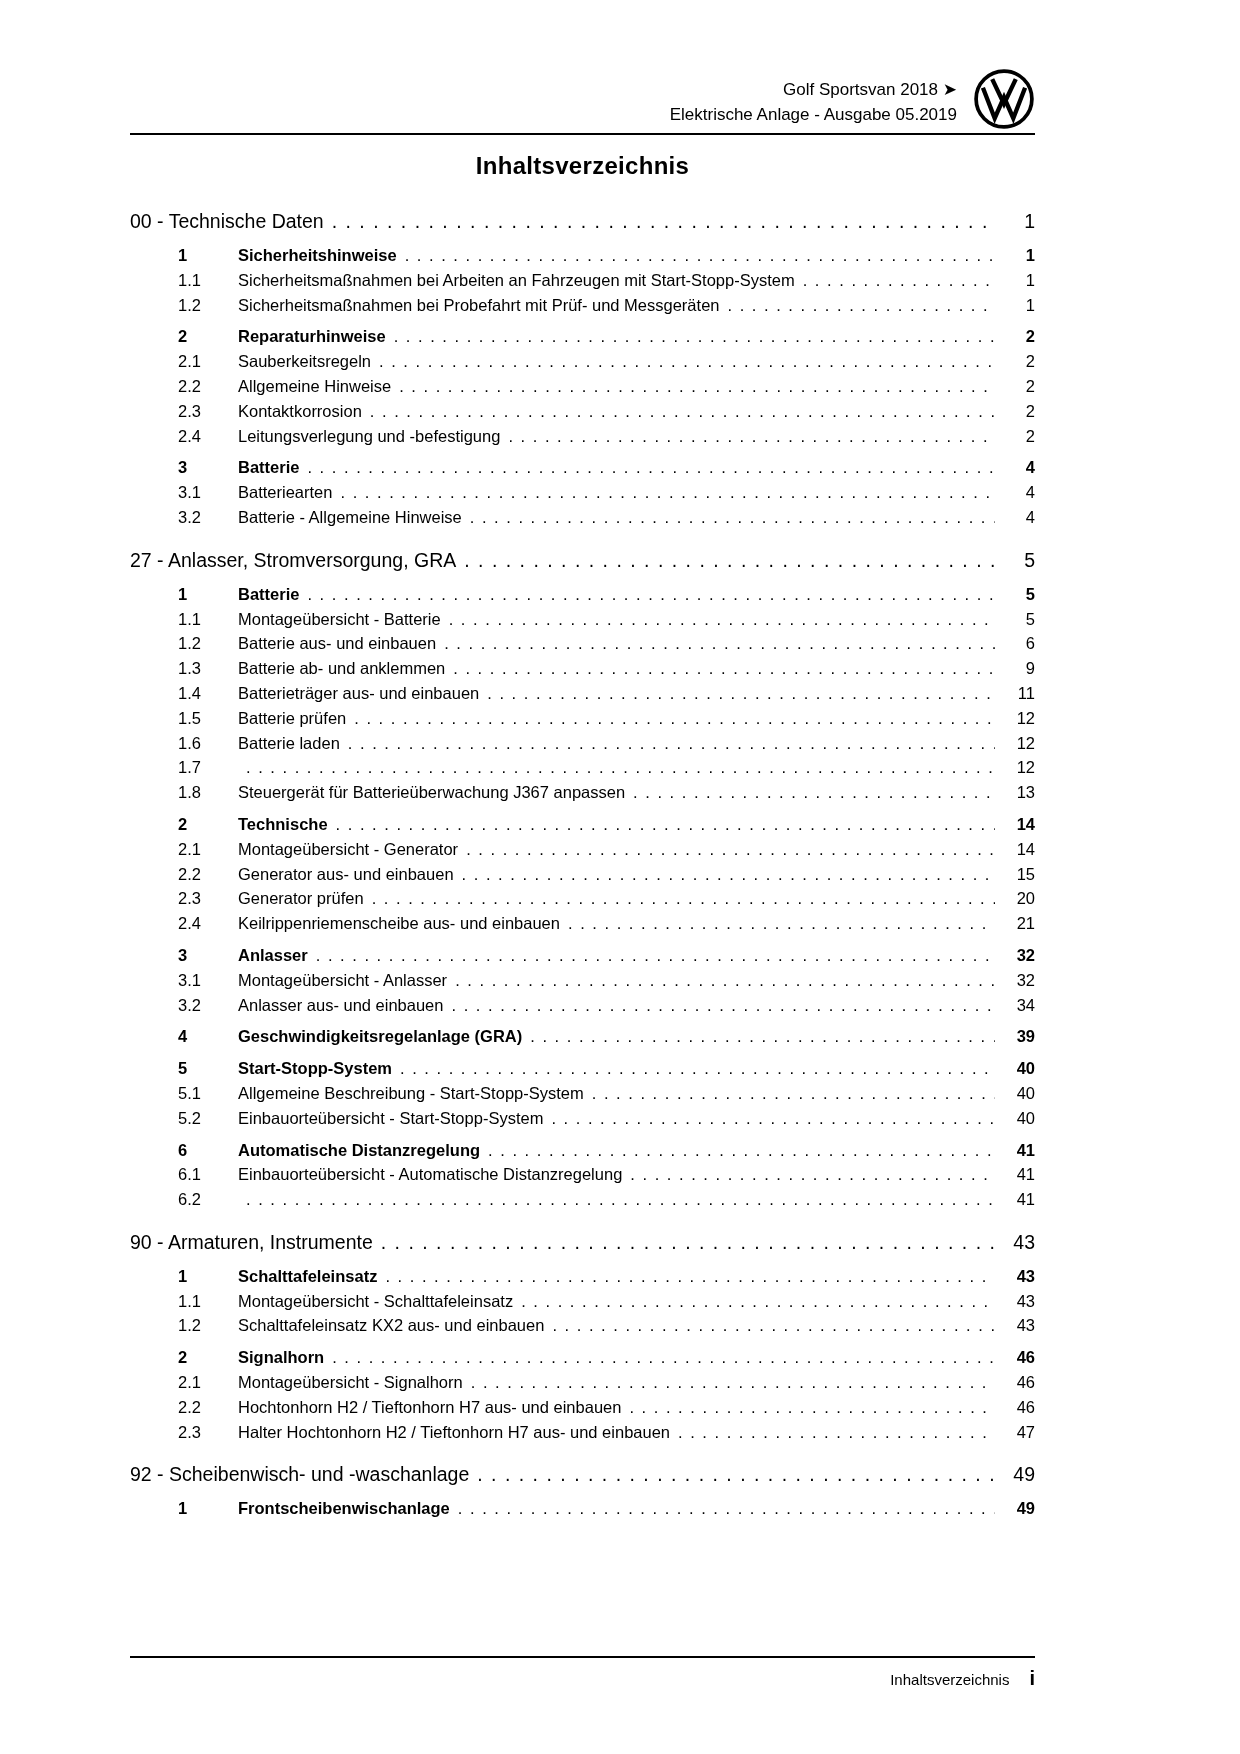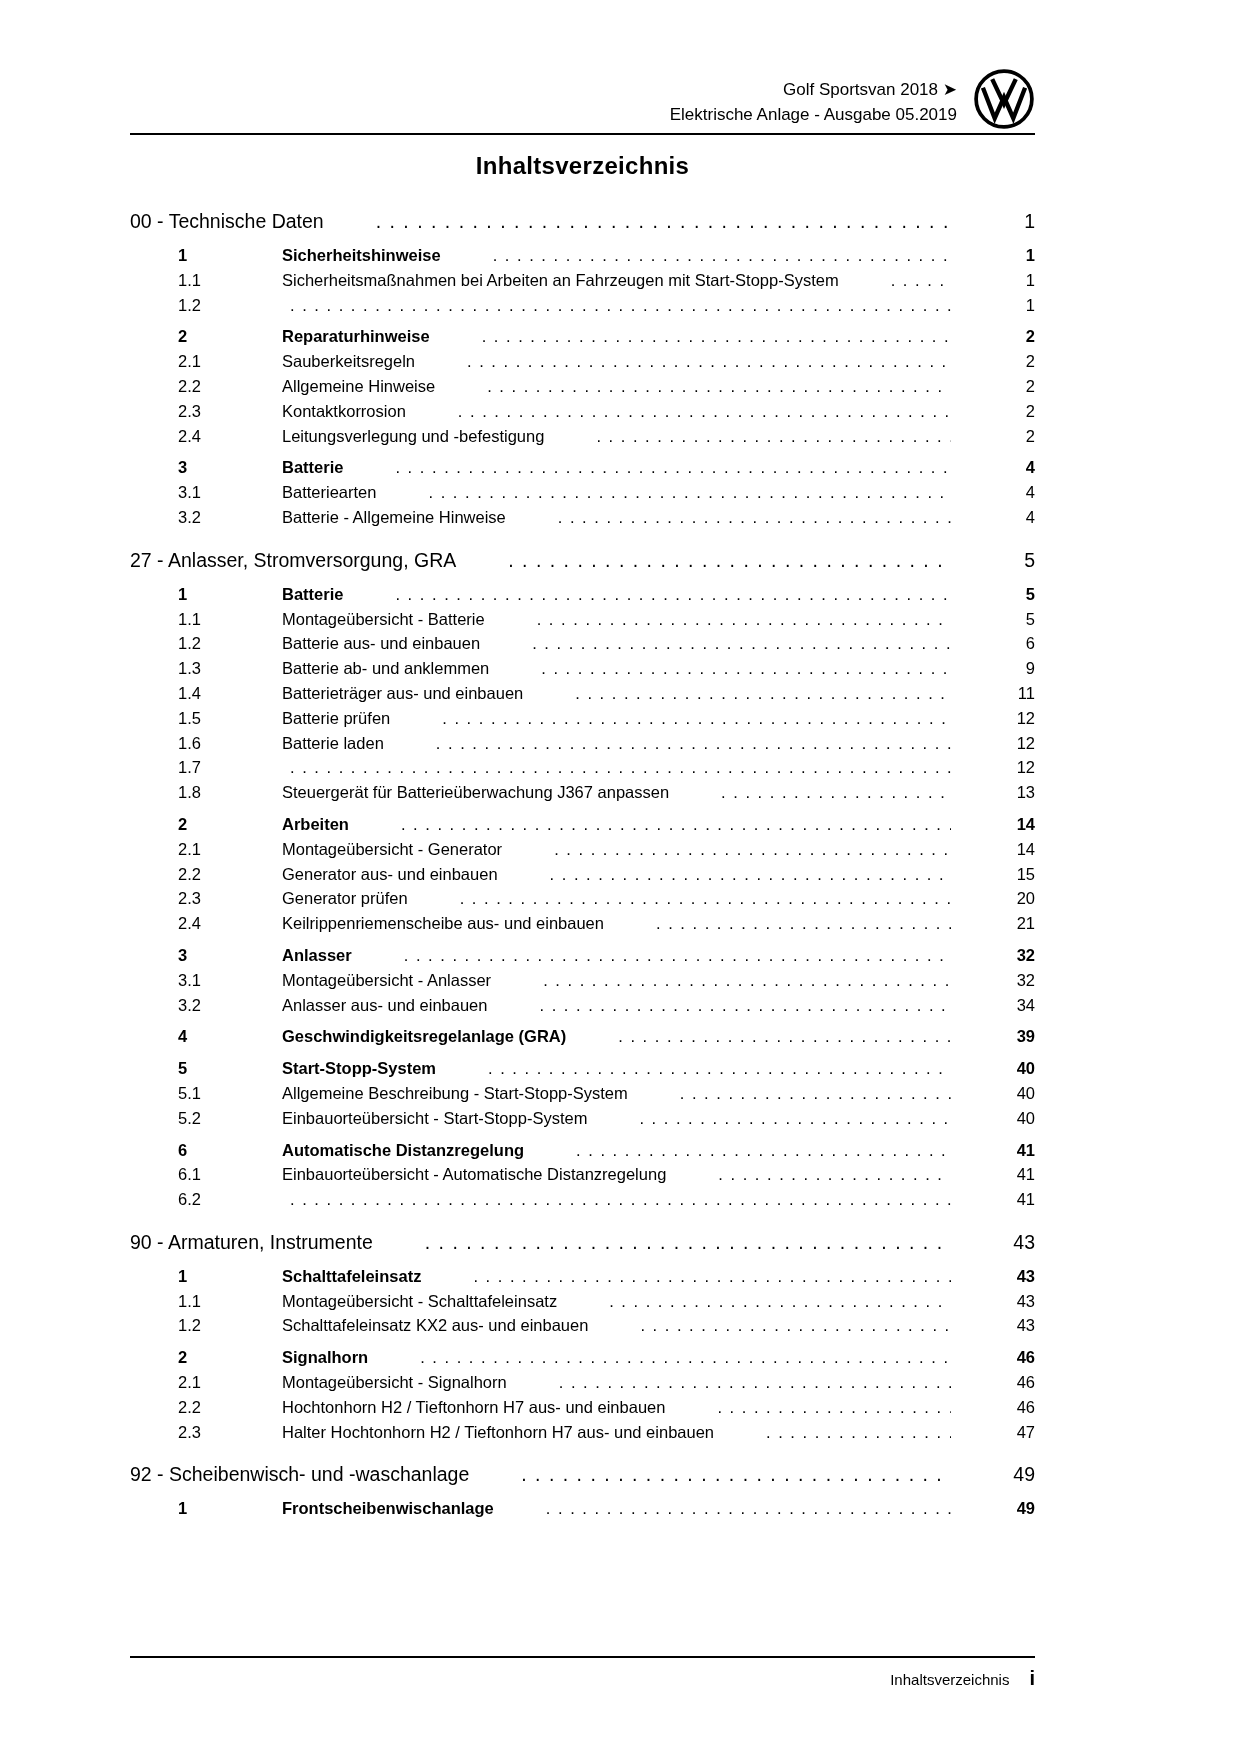--- a/index.html
+++ b/index.html
@@ -54,21 +54,20 @@
     margin-bottom: 26px;
     letter-spacing: 0.3px;
   }
 
   
   .toc-row {
     display: flex;
     align-items: baseline;
     font-size: 16.5px;
     line-height: 24.8px;
-    gap: 44px;
   }
   .toc-row.chapter {
     font-size: 19.5px;
     line-height: 30px;
     margin-top: 15px;
   }
   .toc-row.item { padding-left: 48px; }
   .toc-row.bold-row { font-weight: bold; margin-top: 7px; }
   .num {
     flex: none;
@@ -147,20 +146,21 @@
           <span class="pgnum">1</span>
         </div>
         <div class="toc-row item">
           <span class="num">1.1</span>
           <span class="title-text">Sicherheitsmaßnahmen bei Arbeiten an Fahrzeugen mit Start-Stopp-System</span>
           <span class="leader"></span>
           <span class="pgnum">1</span>
         </div>
         <div class="toc-row item">
           <span class="num">1.2</span>
+          <span class="title-text">Sicherheitsmaßnahmen bei Probefahrt mit Prüf- und Messgeräten</span>
           <span class="leader"></span>
           <span class="pgnum">1</span>
         </div>
         <div class="toc-row item bold-row">
           <span class="num">2</span>
           <span class="title-text">Reparaturhinweise</span>
           <span class="leader"></span>
           <span class="pgnum">2</span>
         </div>
         <div class="toc-row item">
@@ -258,21 +258,21 @@
           <span class="pgnum">12</span>
         </div>
         <div class="toc-row item">
           <span class="num">1.8</span>
           <span class="title-text">Steuergerät für Batterieüberwachung J367 anpassen</span>
           <span class="leader"></span>
           <span class="pgnum">13</span>
         </div>
         <div class="toc-row item bold-row">
           <span class="num">2</span>
-          <span class="title-text">Arbeiten</span>
+          <span class="title-text">Technische</span>
           <span class="leader"></span>
           <span class="pgnum">14</span>
         </div>
         <div class="toc-row item">
           <span class="num">2.1</span>
           <span class="title-text">Montageübersicht - Generator</span>
           <span class="leader"></span>
           <span class="pgnum">14</span>
         </div>
         <div class="toc-row item">

